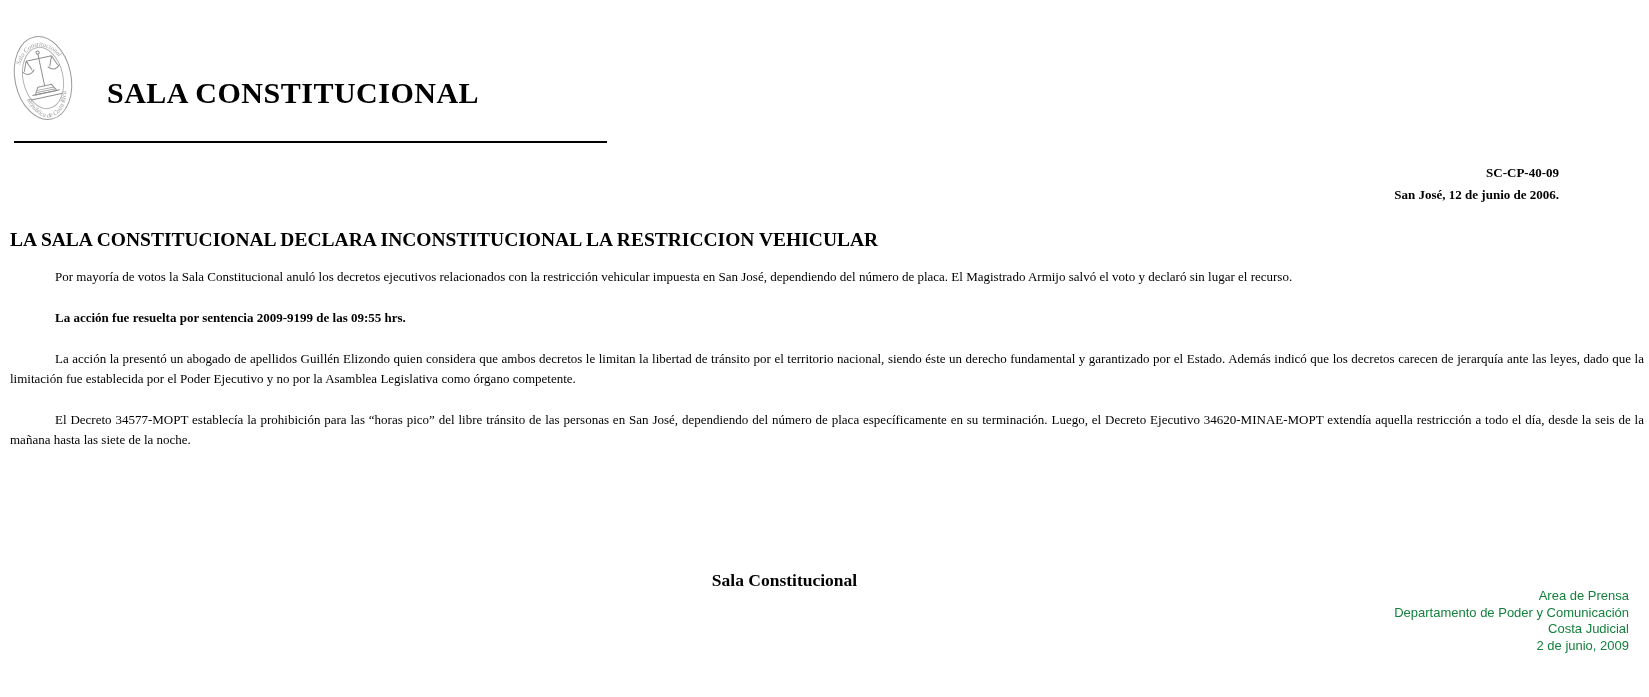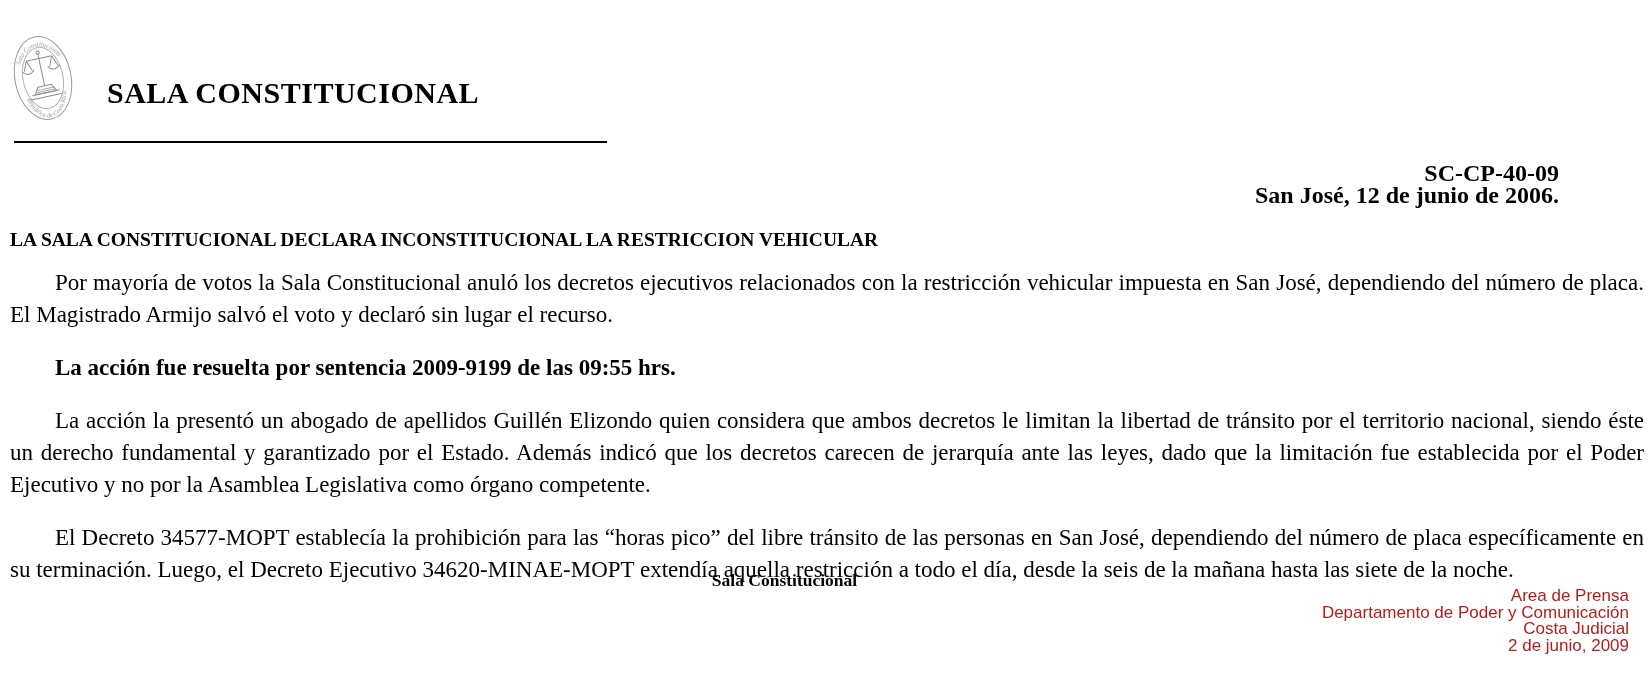--- a/index.html
+++ b/index.html
@@ -19,55 +19,55 @@
     font-size:30px; font-weight:bold; letter-spacing:0.5px;
     white-space:nowrap;
   }
   .header-rule {
     position:absolute; left:14px; top:141px; width:593px; height:0;
     border-top:2px solid #000000;
   }
   .ref-block {
     position:absolute; top:162px; right:90px;
     text-align:right; font-weight:bold;
-    font-size:24px; line-height:22px;
+    font-size:13px; line-height:22px;
     white-space:nowrap;
   }
 
   
   .headline {
     position:absolute; top:229px; left:10px; right:80px;
     text-align:left; font-weight:bold; font-size:19.5px;
     white-space:nowrap;
   }
 
   
   .body-text {
     position:absolute; top:267px; left:10px; right:5px;
-    font-size:23px; line-height:32px;
+    font-size:13px; line-height:20px;
   }
   .body-text p {
     margin:0 0 21px 0;
     text-indent:45px;
     text-align:justify;
   }
   .body-text p.bold { font-weight:bold; text-align:left; }
 
   .signature {
     position:absolute; top:570px; left:10px; right:90px;
     text-align:center; font-weight:bold; font-size:17.5px;
   }
 
   
   .footer {
     position:absolute; top:588px; right:20px;
     text-align:right;
     font-family:"Liberation Sans", sans-serif;
-    font-size:17px; line-height:16.5px;
-    color:#b91c1c;
+    font-size:13px; line-height:16.5px;
+    color:#15803d;
   }
 </style>
 </head>
 <body>
 
 <div class="page">
 
   <svg class="seal" viewBox="0 0 66 96" xmlns="http://www.w3.org/2000/svg" aria-hidden="true">
     <defs>
       <path id="sealTopArc" d="M 8,54 A 25,38 0 0 1 58,54" fill="none"></path>

